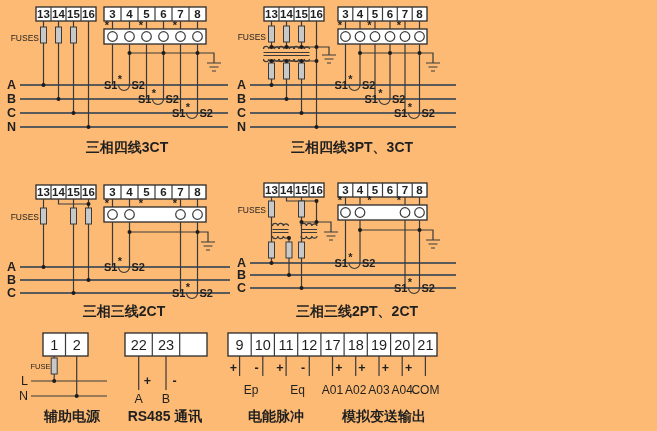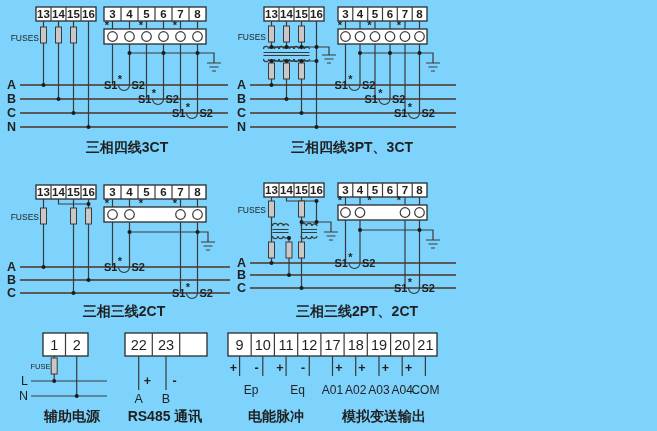--- a/index.html
+++ b/index.html
@@ -1,16 +1,16 @@
 <!DOCTYPE html>
 <html><head>
 <meta charset="utf-8">
 <style>
   html,body{margin:0;padding:0;background:#ffffff;}
-  .page{position:relative;width:657px;height:431px;background:#7dd3fc;font-family:"Liberation Sans",sans-serif;overflow:hidden;}
+  .page{position:relative;width:657px;height:431px;background:#fdba74;font-family:"Liberation Sans",sans-serif;overflow:hidden;}
   svg{display:block;}
   svg text{fill:#1f1f1f;font-family:"Liberation Sans",sans-serif;}
   .w{stroke:#3a3a3a;stroke-width:1.2;fill:none;}
   .b{stroke:#2a2a2a;stroke-width:1.3;fill:#ffffff;}
   .p{stroke:#5a5a5a;stroke-width:2;fill:none;}
   .d{fill:#1c1c1c;stroke:none;}
   .n{font-size:11.5px;font-weight:700;}
   .N{font-size:14.5px;font-weight:400;}
   .s{font-size:11px;font-weight:700;}
   .ph{font-size:12.5px;font-weight:700;}

